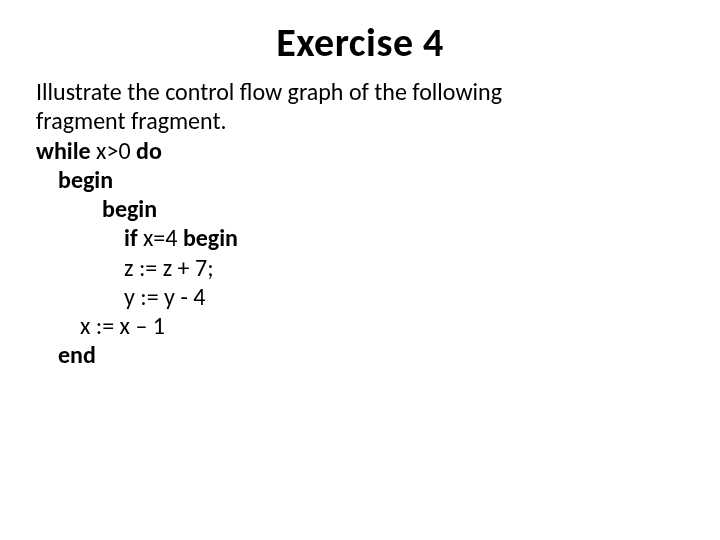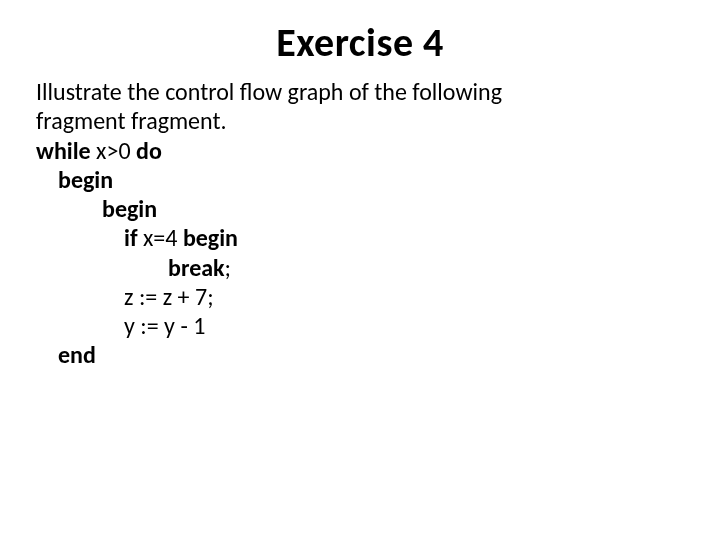--- a/index.html
+++ b/index.html
@@ -58,22 +58,20 @@
     </p>
     <p class="ind1">
       <b>begin</b>
     </p>
     <p class="ind3">
       <b>begin</b>
     </p>
     <p class="ind4">
       <b>if</b><span> x=4 </span><b>begin</b>
     </p>
-    <p class="ind5">
-      <b>break</b><span>;</span>
-    </p>
     <p class="ind4">z := z + 7;</p>
-    <p class="ind4">y := y - 1</p>
+    <p class="ind4">y := y - 4</p>
+    <p class="ind2">x := x – 1</p>
     <p class="ind1">
       <b>end</b>
     </p>
   </div>
 </div>
 
 </body></html>

